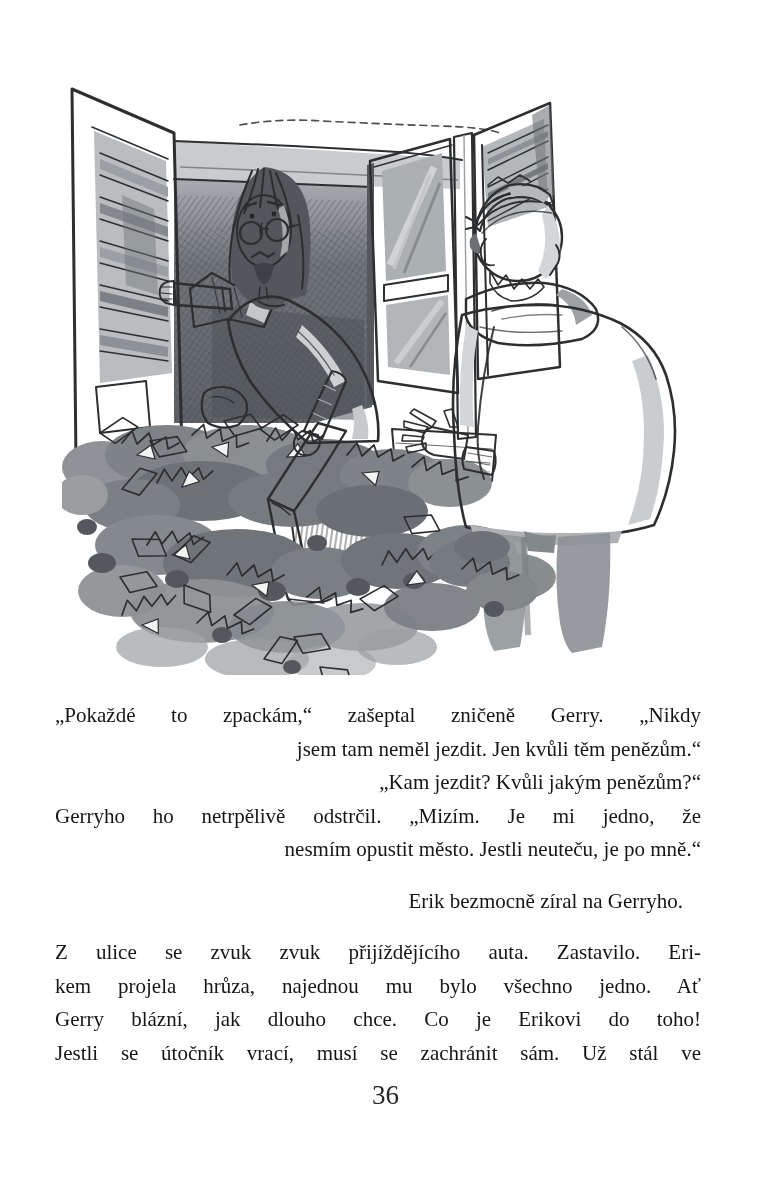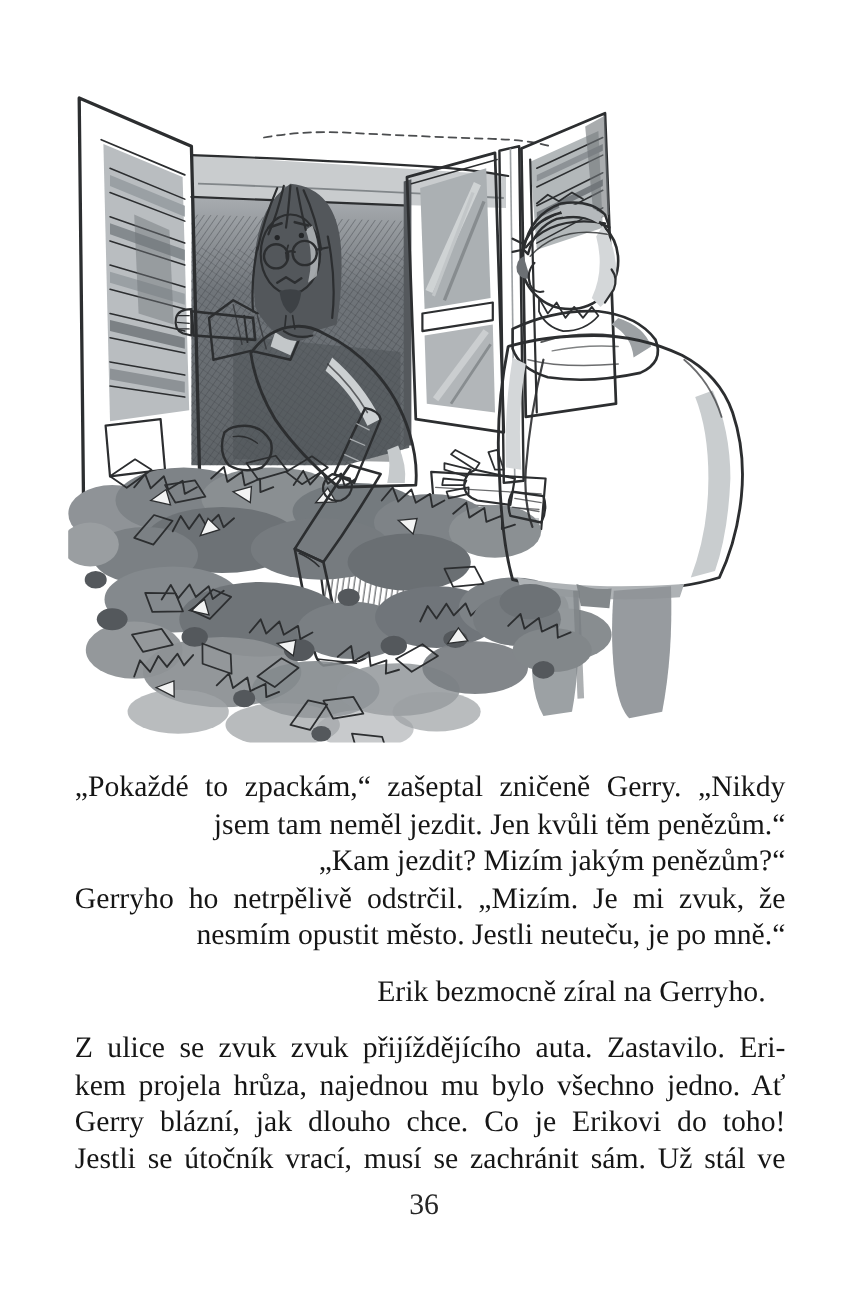--- a/index.html
+++ b/index.html
@@ -1,21 +1,21 @@
 <!DOCTYPE html>
 <html><head>
 <meta charset="utf-8">
 <style>
   html,body{margin:0;padding:0;background:#e8e8e8;}
   .page{position:relative;width:771px;height:1185px;background:#ffffff;overflow:hidden;
         font-family:"Liberation Serif", serif;margin:0 auto;}
   .illustration{position:absolute;left:62px;top:75px;width:640px;height:600px;margin:0;}
   .illustration svg{display:block;width:100%;height:100%;}
-  .story{position:absolute;left:68px;top:699px;width:646px;color:#161616;
-         font-size:27px;line-height:33.5px;}
+  .story{position:absolute;left:55px;top:699px;width:646px;color:#161616;
+         font-size:21px;line-height:33.5px;}
   .ln{text-align:right;}
   .ln.j{text-align:justify;text-align-last:justify;}
   .folio{position:absolute;top:1080px;left:0;width:771px;text-align:center;
          font-size:27px;color:#262626;}
   
   .ink{stroke:#2c2e30;fill:none;stroke-linecap:round;stroke-linejoin:round;}
 </style>
 </head>
 <body>
 
@@ -322,22 +322,22 @@
         <use href="#paper" transform="translate(258 592) rotate(25)"></use>
         <use href="#paper" transform="translate(298 524) rotate(-10)"></use>
         <use href="#paper" transform="translate(342 442) rotate(15)"></use>
       </g>
     </svg>
   </figure>
 
   <main class="story">
     <p class="ln j" style="margin:0">„Pokaždé to zpackám,“ zašeptal zničeně Gerry. „Nikdy</p>
     <p class="ln" style="margin:0">jsem tam neměl jezdit. Jen kvůli těm penězům.“</p>
-    <p class="ln" style="margin:0">„Kam jezdit? Mizím jakým penězům?“</p>
-    <p class="ln j" style="margin:0">Gerryho ho netrpělivě odstrčil. „Mizím. Je mi zvuk, že</p>
+    <p class="ln" style="margin:0">„Kam jezdit? Kvůli jakým penězům?“</p>
+    <p class="ln j" style="margin:0">Gerryho ho netrpělivě odstrčil. „Mizím. Je mi jedno, že</p>
     <p class="ln" style="margin:0">nesmím opustit město. Jestli neuteču, je po mně.“</p>
     <p class="ln" style="margin:18px">Erik bezmocně zíral na Gerryho.</p>
     <p class="ln j" style="margin:0">Z ulice se zvuk zvuk přijíždějícího auta. Zastavilo. Eri-</p>
     <p class="ln j" style="margin:0">kem projela hrůza, najednou mu bylo všechno jedno. Ať</p>
     <p class="ln j" style="margin:0">Gerry blázní, jak dlouho chce. Co je Erikovi do toho!</p>
     <p class="ln j" style="margin:0">Jestli se útočník vrací, musí se zachránit sám. Už stál ve</p>
   </main>
 
   <div class="folio">36</div>
 </div>

